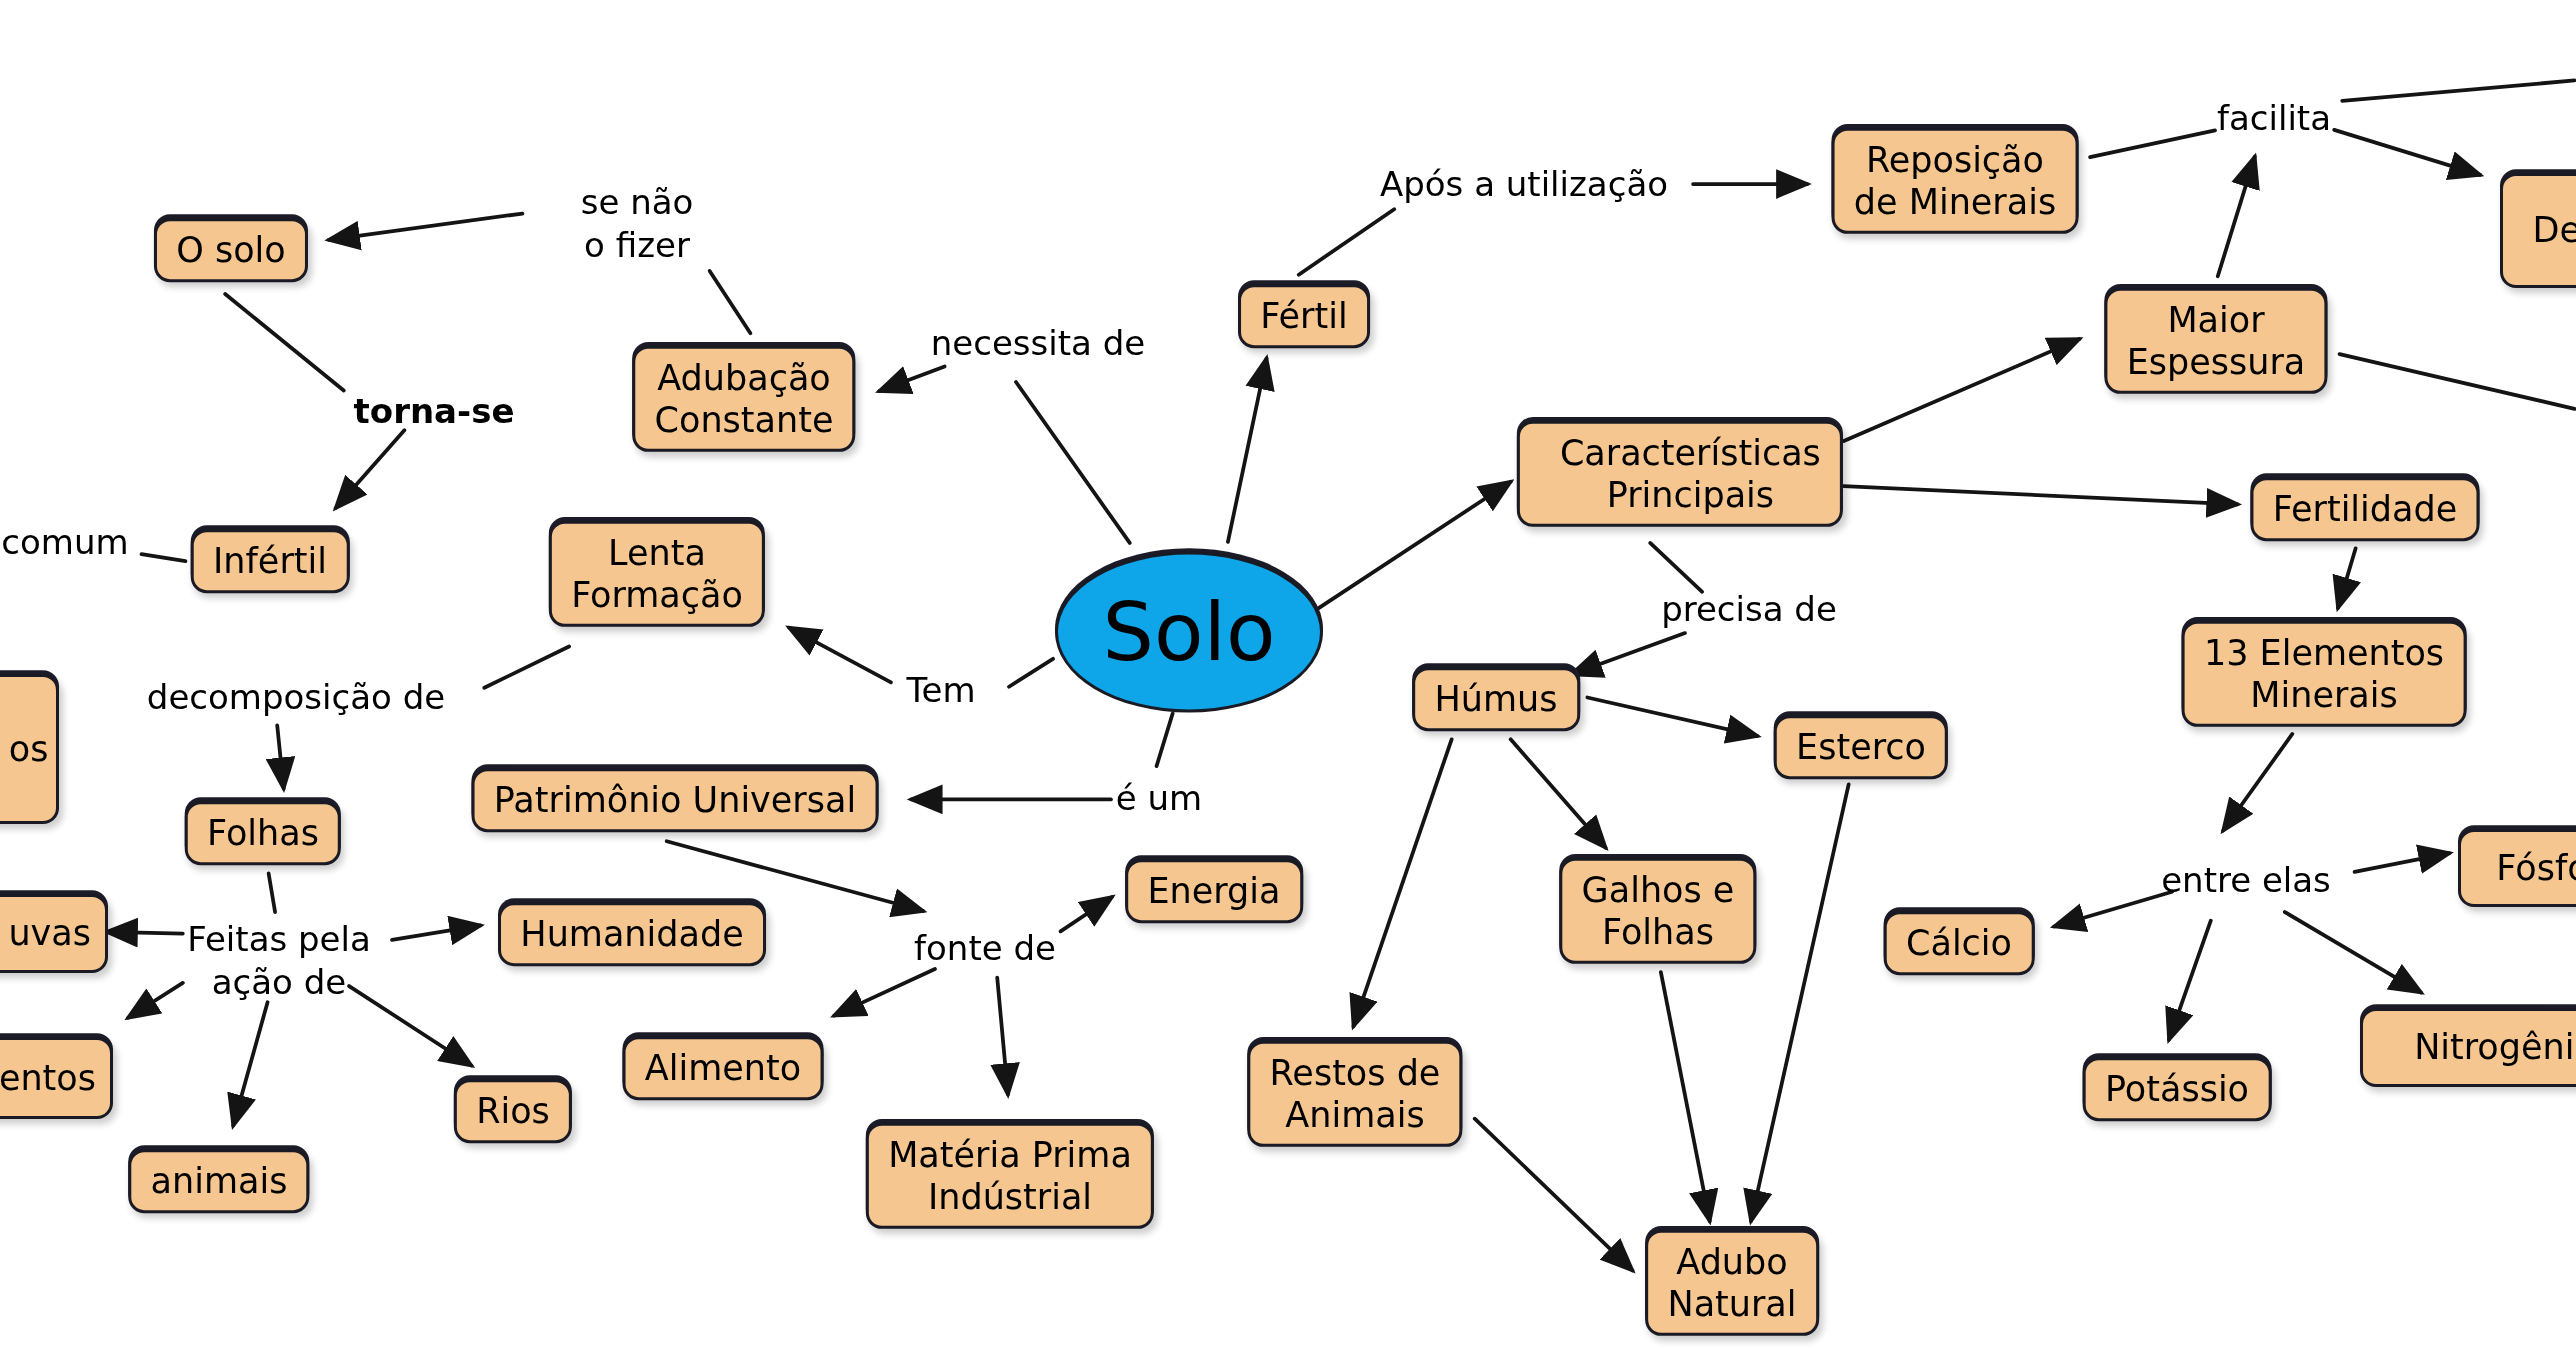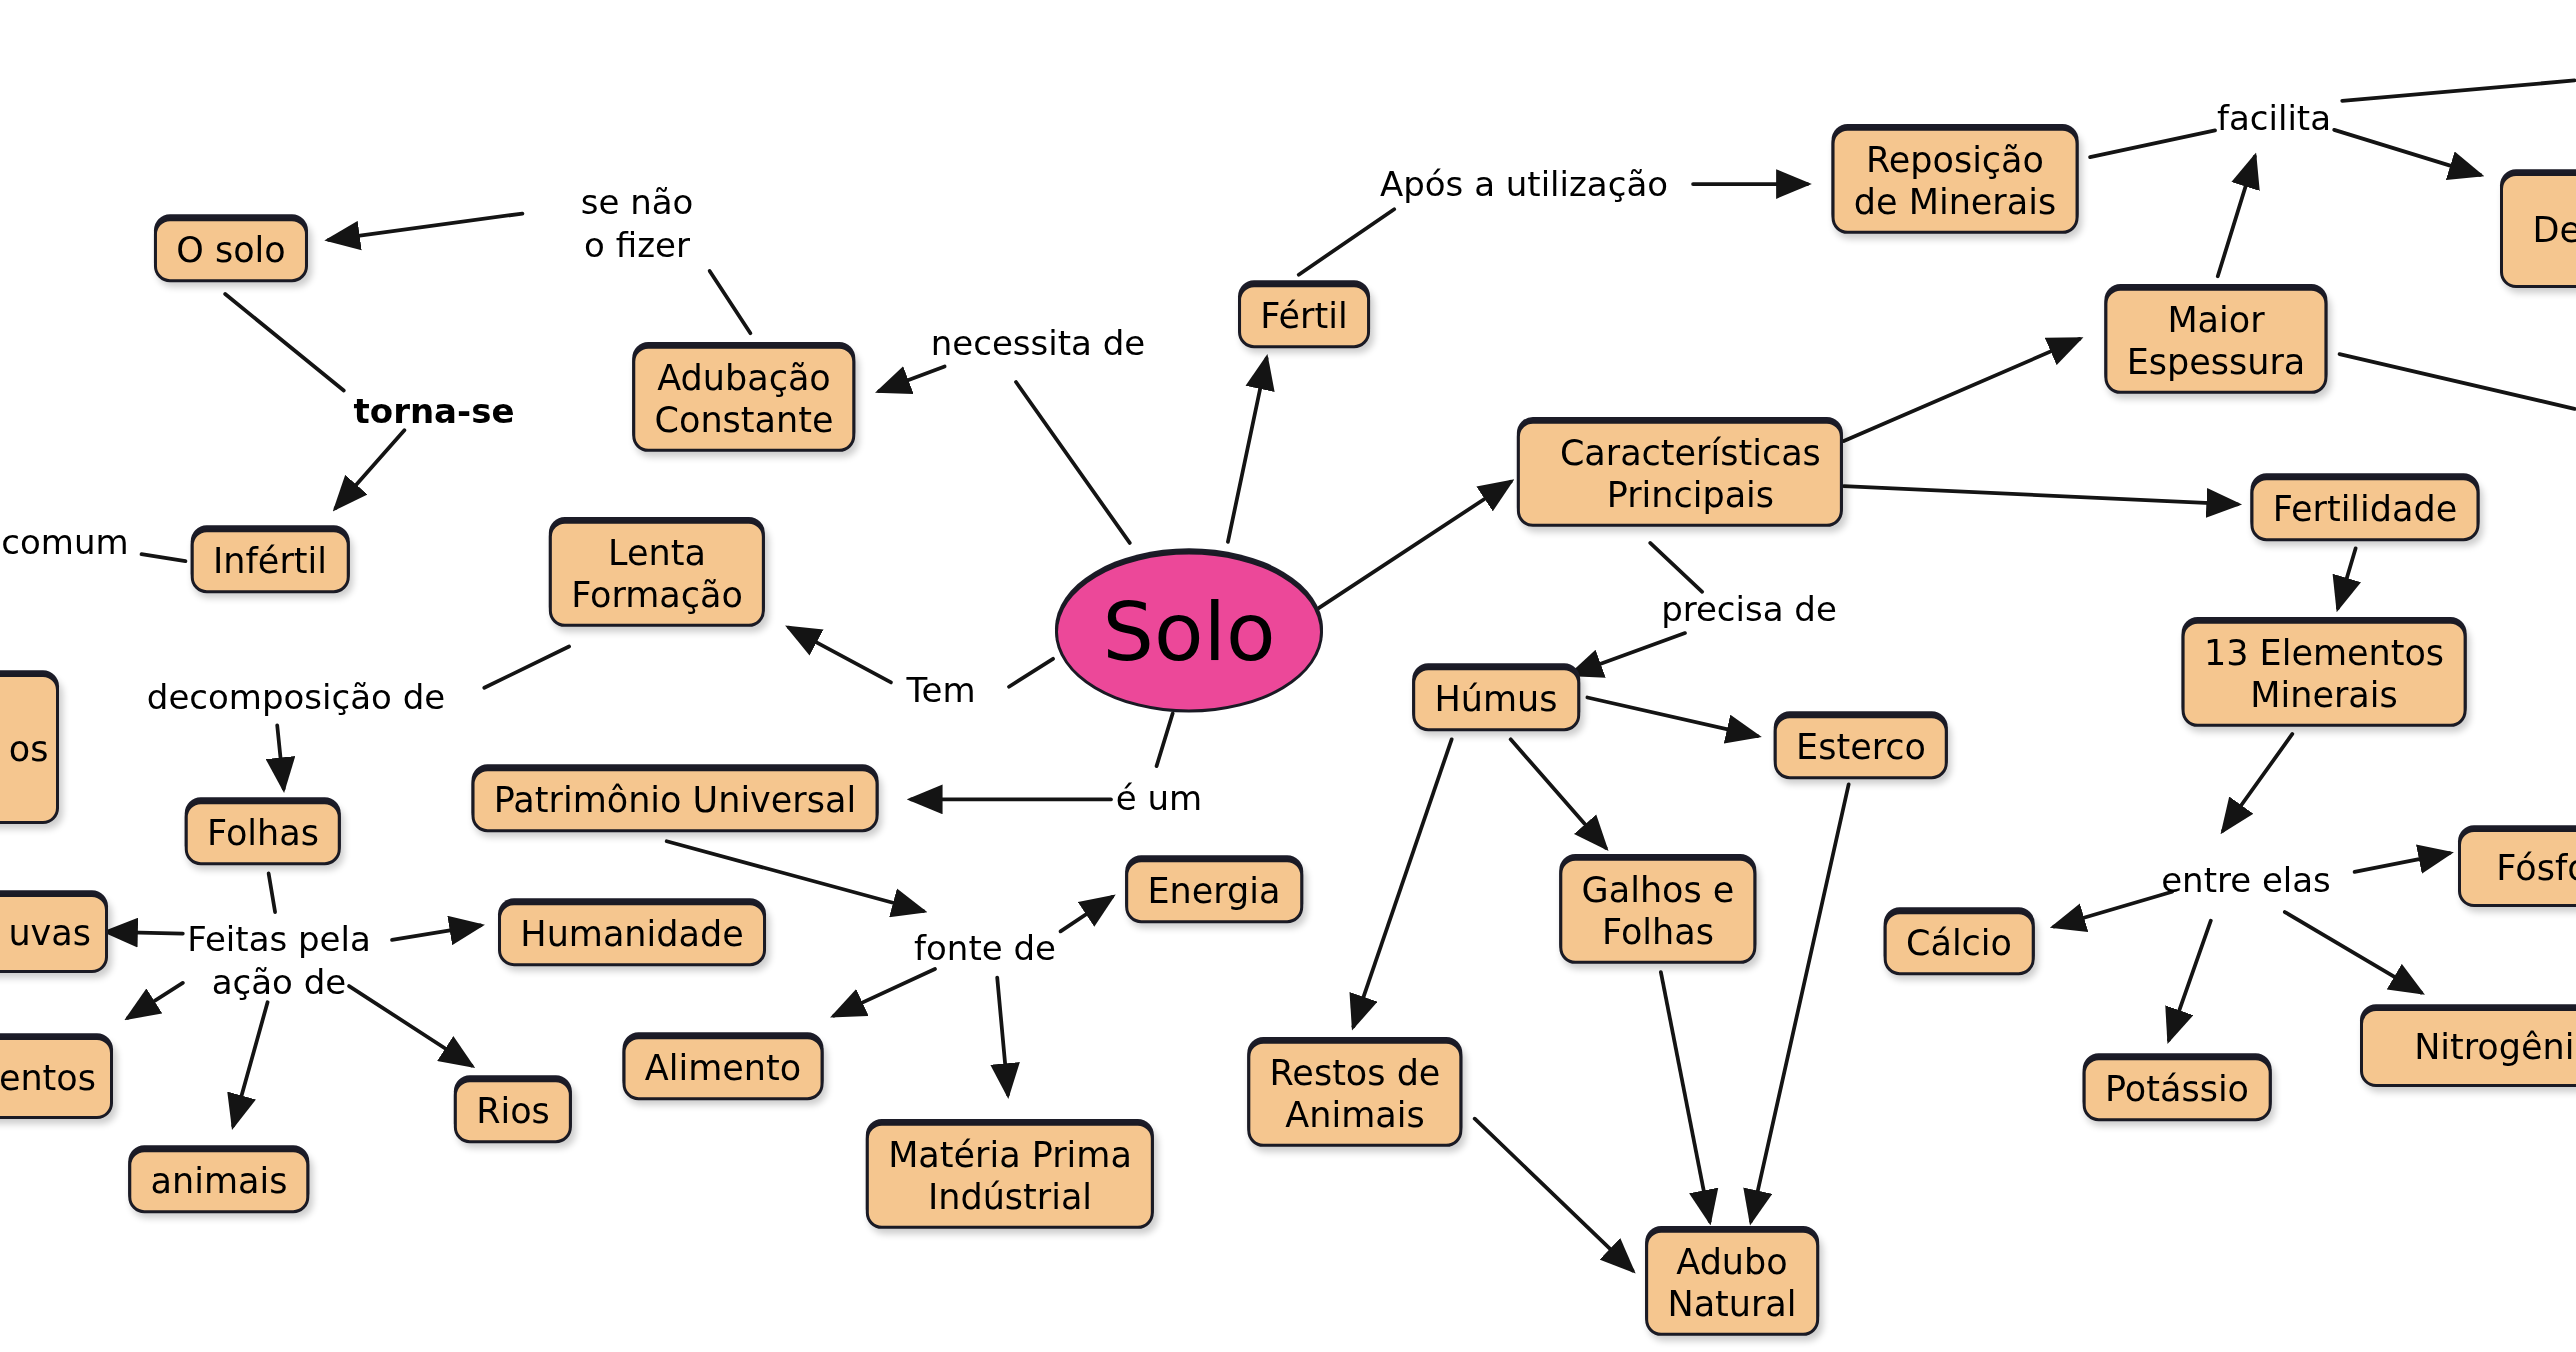--- a/index.html
+++ b/index.html
@@ -10,21 +10,21 @@
   #edge-layer{position:absolute;left:0;top:0;width:2576px;height:1352px;pointer-events:none;}
   .node{
     position:absolute;transform:translate(-50%,-50%);
     background:#F5C68F;border:3.2px solid #1A1A24;border-radius:16px;
     padding:7.5px 19.3px;font-size:35px;line-height:1.22;text-align:center;white-space:pre;
     display:flex;align-items:center;justify-content:center;box-sizing:border-box;
     box-shadow:0 -3.8px 0 #1c1c28, 3.2px 4.3px 7.5px rgba(0,0,0,0.20);
   }
   .node.fixed{transform:none;}
   .node.root{
-    background:#ec4899;border-radius:50%;font-size:81px;border-width:3.8px;
+    background:#0ea5e9;border-radius:50%;font-size:81px;border-width:3.8px;
     box-shadow:0 -3.2px 0 #1c1c28;
   }
   .lbl{
     position:absolute;transform:translate(-50%,-50%);
     font-size:34px;line-height:1.25;text-align:center;white-space:pre;color:#000;
   }
 </style>
 </head>
 <body>
 

